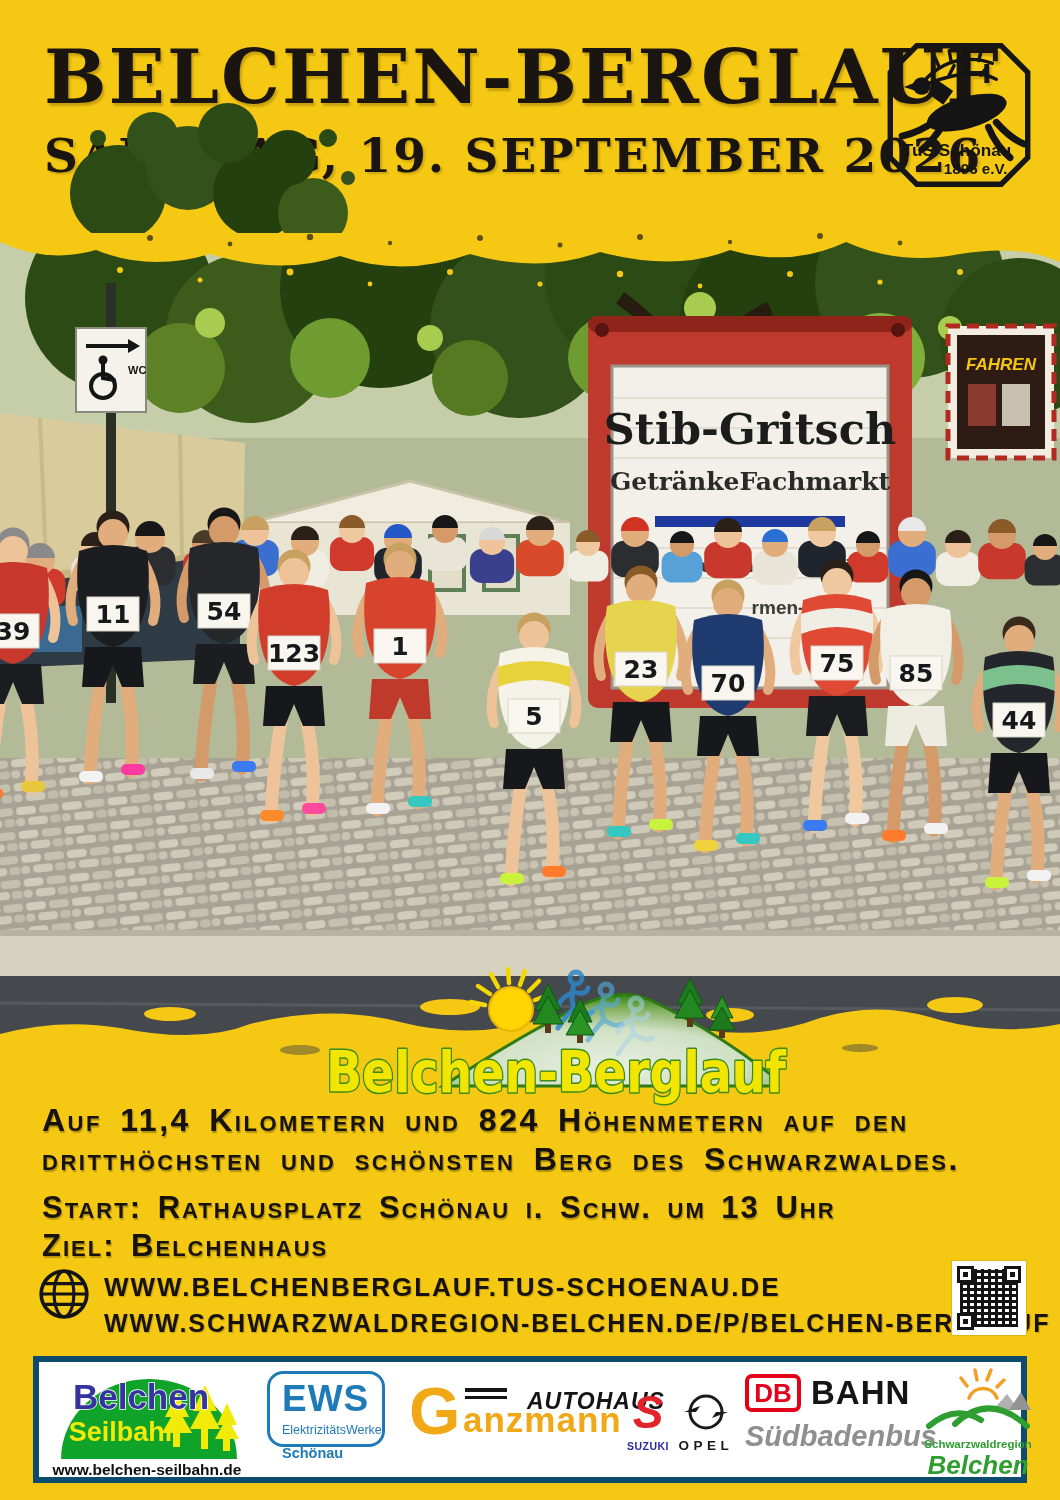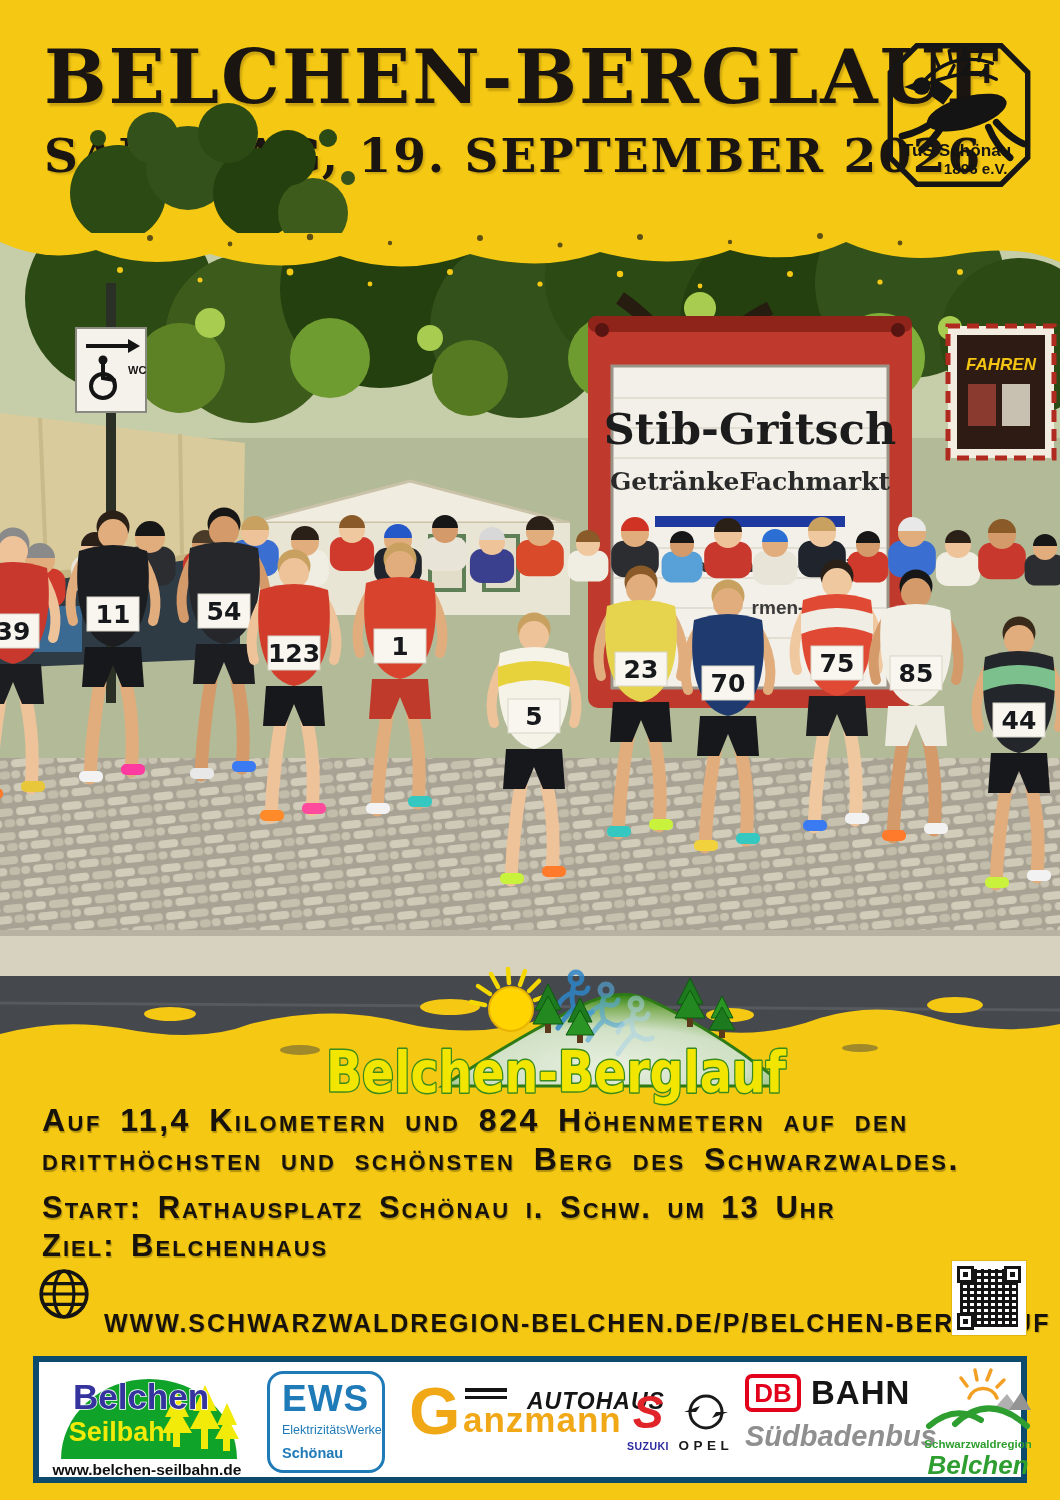--- a/index.html
+++ b/index.html
@@ -38,21 +38,21 @@
            repeating-linear-gradient(90deg,#141414 0 3px,transparent 3px 7px),
            repeating-linear-gradient(45deg,transparent 0 5px,rgba(255,255,255,.9) 5px 9px);}
   .qr-f{position:absolute;width:17px;height:17px;border:3px solid #141414;background:#fff;box-sizing:border-box;}
   .qr-f::after{content:"";position:absolute;inset:3px;background:#141414;}
   .qr-f.tl{left:5px;top:5px;} .qr-f.tr{right:5px;top:5px;} .qr-f.bl{left:5px;bottom:5px;}
   
   .sponsor-bar{position:absolute;left:33px;top:1356px;width:994px;height:127px;background:#fff;
                border:6px solid #0c4a6e;box-sizing:border-box;}
   .sp{position:absolute;}
   .seilbahn{left:10px;top:7px;width:200px;height:112px;}
-  .ews-box{left:228px;top:9px;width:118px;height:102px;border:3px solid #1f7ab8;border-radius:16px;
+  .ews-box{left:228px;top:9px;width:118px;height:76px;border:3px solid #1f7ab8;border-radius:16px;
            box-sizing:border-box;padding:6px 0 0 12px;color:#1f7ab8;}
   .ews-abbr{font-size:37px;font-weight:800;letter-spacing:1px;line-height:1.05;}
   .ews-full{font-size:12.5px;margin-top:4px;}
   .ews-city{font-size:14.5px;font-weight:700;margin-top:8px;}
   .ganzmann{left:370px;top:20px;width:210px;height:84px;}
   .gz-g{position:absolute;left:0;top:0;font-size:66px;line-height:.9;font-weight:800;color:#f0a816;}
   .gz-row{position:absolute;left:56px;top:6px;display:flex;align-items:flex-start;gap:20px;}
   .gz-lines{display:flex;flex-direction:column;gap:4px;}
   .gz-lines i{display:block;width:42px;height:3.5px;background:#151515;}
   .gz-autohaus{font-size:23px;font-weight:700;font-style:italic;color:#151515;letter-spacing:1px;}
@@ -624,20 +624,21 @@
   <div class="sched-line sc s1">Start: Rathausplatz Schönau i. Schw. um 13 Uhr</div>
   <div class="sched-line sc s2">Ziel: Belchenhaus</div>
 
   <svg class="globe" viewBox="0 0 54 54">
     <circle cx="27" cy="27" r="22" fill="none" stroke="#141414" stroke-width="3.5"></circle>
     <ellipse cx="27" cy="27" rx="9.5" ry="22" fill="none" stroke="#141414" stroke-width="3"></ellipse>
     <line x1="8" y1="17" x2="46" y2="17" stroke="#141414" stroke-width="3"></line>
     <line x1="5.5" y1="27" x2="48.5" y2="27" stroke="#141414" stroke-width="3"></line>
     <line x1="8" y1="37" x2="46" y2="37" stroke="#141414" stroke-width="3"></line>
   </svg>
+  <div class="url-line u1">www.belchenberglauf.tus-schoenau.de</div>
   <div class="url-line u2">www.schwarzwaldregion-belchen.de/p/belchen-berglauf</div>
 
   <div class="qr">
     <div class="qr-px"></div>
     <div class="qr-f tl"></div>
     <div class="qr-f tr"></div>
     <div class="qr-f bl"></div>
   </div>
 
   <div class="sponsor-bar">

